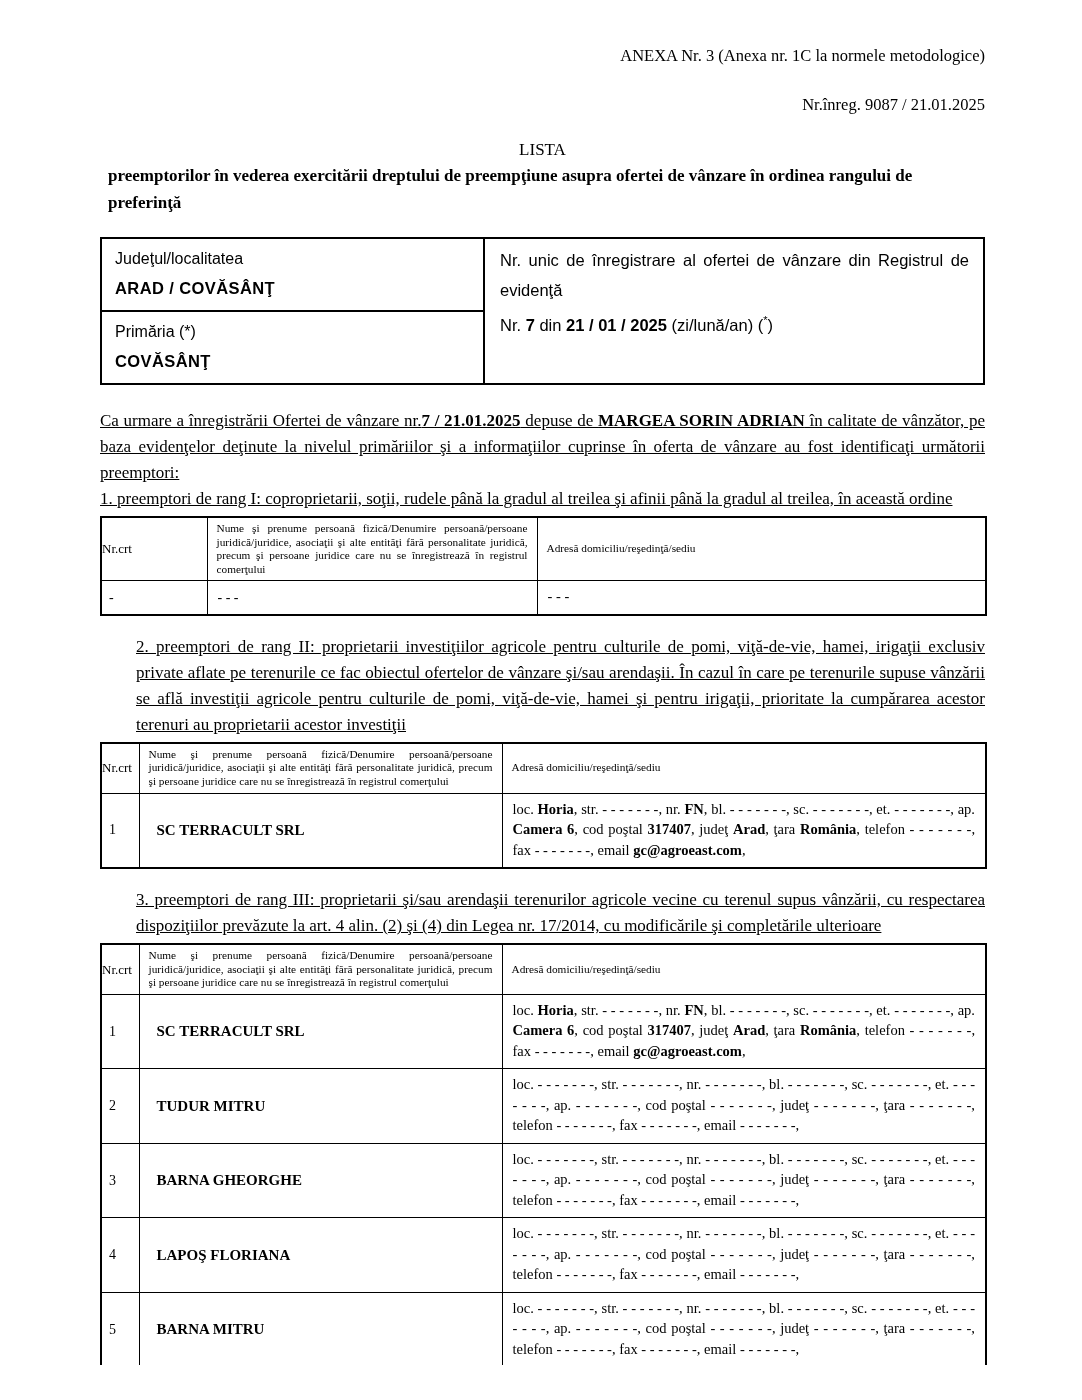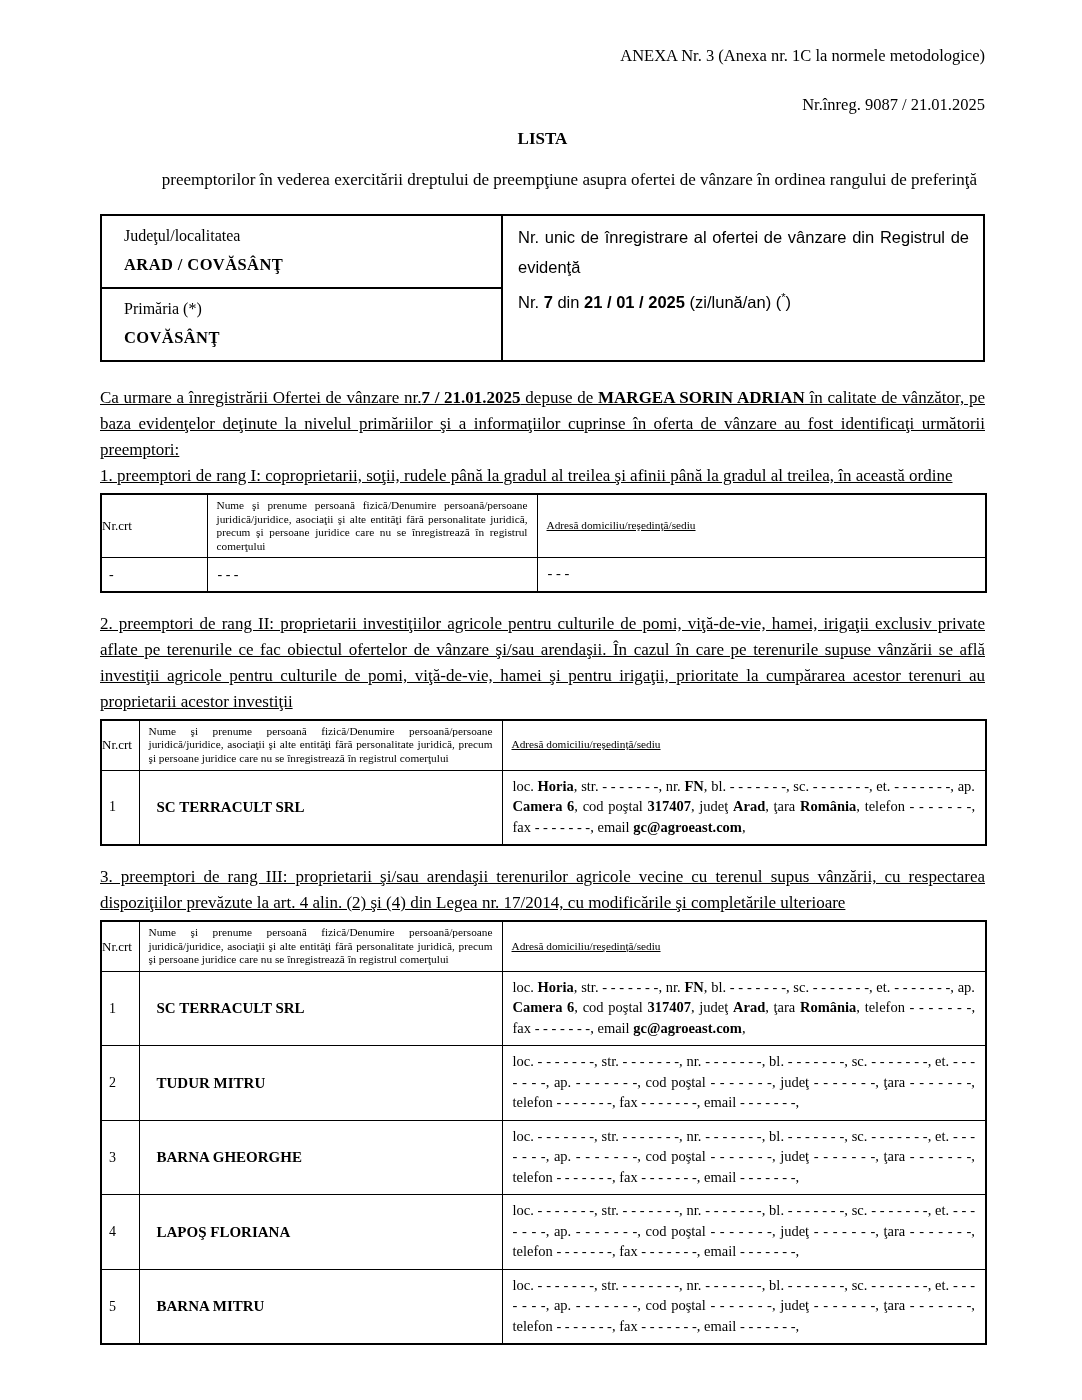--- a/index.html
+++ b/index.html
@@ -9,50 +9,50 @@
     box-sizing:border-box;
     padding:46px 97px 0 100px;
     background:#ffffff;
     color:#000000;
     font-family:"Liberation Serif", serif;
     font-size:17px;
     overflow:hidden;
   }
   .topline { text-align:right; font-size:16.5px; line-height:20px; }
   .topline.reg { margin-top:29px; }
-  .doc-title { text-align:center; font-weight:bold; font-size:17px; margin-top:13px; line-height:22px; }
-  .doc-subtitle { text-align:right; font-weight:normal; font-size:17px; line-height:27px; margin-top:16px; padding:0 8px; }
+  .doc-title { text-align:center; font-weight:normal; font-size:17px; margin-top:24px; line-height:22px; }
+  .doc-subtitle { text-align:left; font-weight:bold; font-size:17px; line-height:27px; margin-top:1px; padding:0 8px; }
 
   
   table.head { width:100%; border-collapse:collapse; margin-top:21px;
                font-family:"Liberation Sans", sans-serif; table-layout:fixed; }
   table.head td { border:2px solid #000; vertical-align:top; }
-  td.ht-left { width:355px; padding:9px 22px 11px;font-family:Liberation Serif, serif; }
+  td.ht-left { width:355px; padding:9px 13px 11px; }
   .ht-label { font-size:16px; line-height:22px; }
   .ht-value { font-size:16.5px; font-weight:bold; letter-spacing:.4px; margin-top:7px; line-height:22px; }
   .ht-value b, .ht-value span { letter-spacing:.4px; }
   td.ht-right { padding:6px 14px 6px 15px; }
   .ht-reg-text { font-size:16.5px; line-height:30px; text-align:justify; }
   .ht-reg-num { font-size:16.5px; line-height:30px; }
   .ht-reg-num sup { font-size:11px; }
 
   
   .para { margin:0; line-height:26px; text-align:justify;text-decoration:underline; }
   .intro { margin-top:23px; }
-  .mt18 { margin-top:18px; }
+  .mt18 { margin-top:18px;margin-left:36px; }
   .mt24 { margin-top:24px; }
 
   
   table.rank { width:100%; border-collapse:collapse; margin-top:4px; table-layout:fixed; border:2px solid #000; }
   table.rank td { border:1.5px solid #000; vertical-align:middle;margin-top:48px; }
   col.c1 { width:38px; } col.c2 { width:363px; } col.c3 { width:484px; }
   table.rank.t1 col.c1 { width:106px; } table.rank.t1 col.c2 { width:330px; } table.rank.t1 col.c3 { width:449px; }
   td.hnr   { font-size:13px; padding:4px 0; }
   td.hname { font-size:11.3px; line-height:13.6px; text-align:justify; padding:4px 9px; }
-  td.haddr { font-size:11.3px; line-height:13.6px; padding:0 9px;text-decoration:underline; }
+  td.haddr { font-size:11.3px; line-height:13.6px; padding:0 9px; }
   td.nr    { font-size:14px; padding:5px 7px; }
   td.name  { font-size:15px; font-weight:bold; padding:5px 17px; }
   td.plain { font-size:14px; padding:5px 10px; }
   td.addr  { font-size:14.5px; line-height:20.5px; text-align:justify; padding:5px 10px 7px; }
 </style>
 </head>
 <body>
 
 <div class="page">
 

